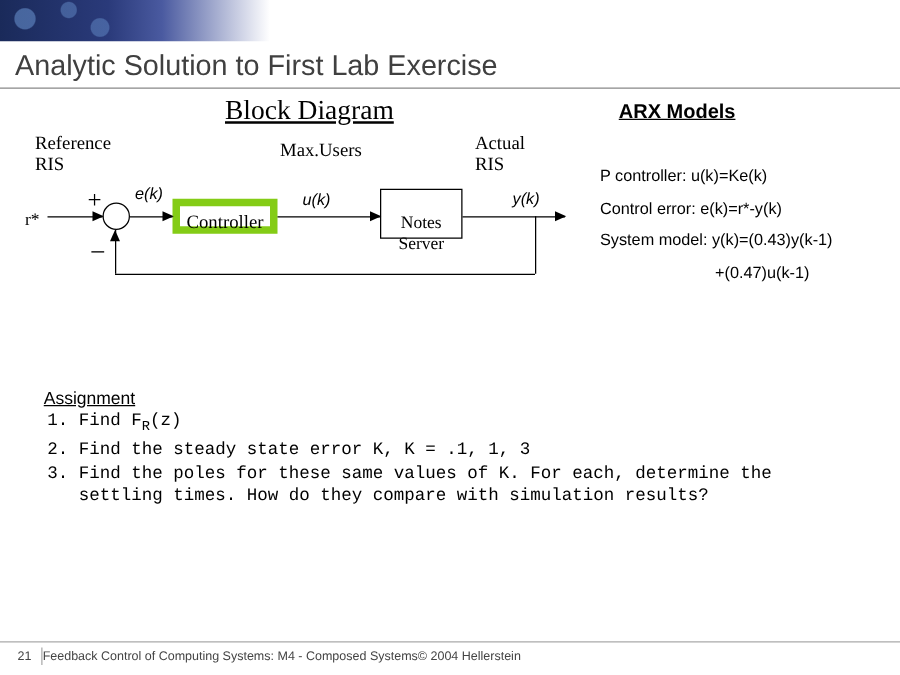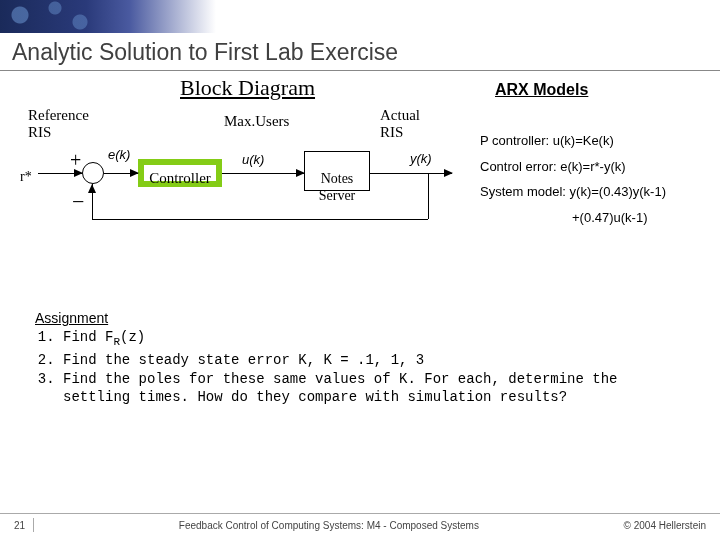--- a/index.html
+++ b/index.html
@@ -124,21 +124,21 @@
   .assignment .heading { text-decoration: underline; margin-bottom: 3px; }
   .assignment ol { padding-left: 28px; }
   .assignment li { margin-bottom: 2px; line-height: 1.25; font-family: Liberation Mono, monospace; }
   .sub { font-size: 11px; vertical-align: sub; }
   
   .footer {
     position: absolute; left: 0; bottom: 8px; width: 720px;
     border-top: 1px solid #aaa;
     font-size: 10px; color: #444;
     padding: 4px 14px 0 14px;
-    display: flex; justify-content: space-between; align-items: center;
+    display: flex; align-items: center;
   }
   .footer .pagecol { display:flex; align-items:center; gap:8px; }
   .footer .vstub { width:1px; height:14px; background:#aaa; }
 </style>
 </head>
 <body>
 
 <div class="top-banner"></div>
 
 <div class="title-bar">

